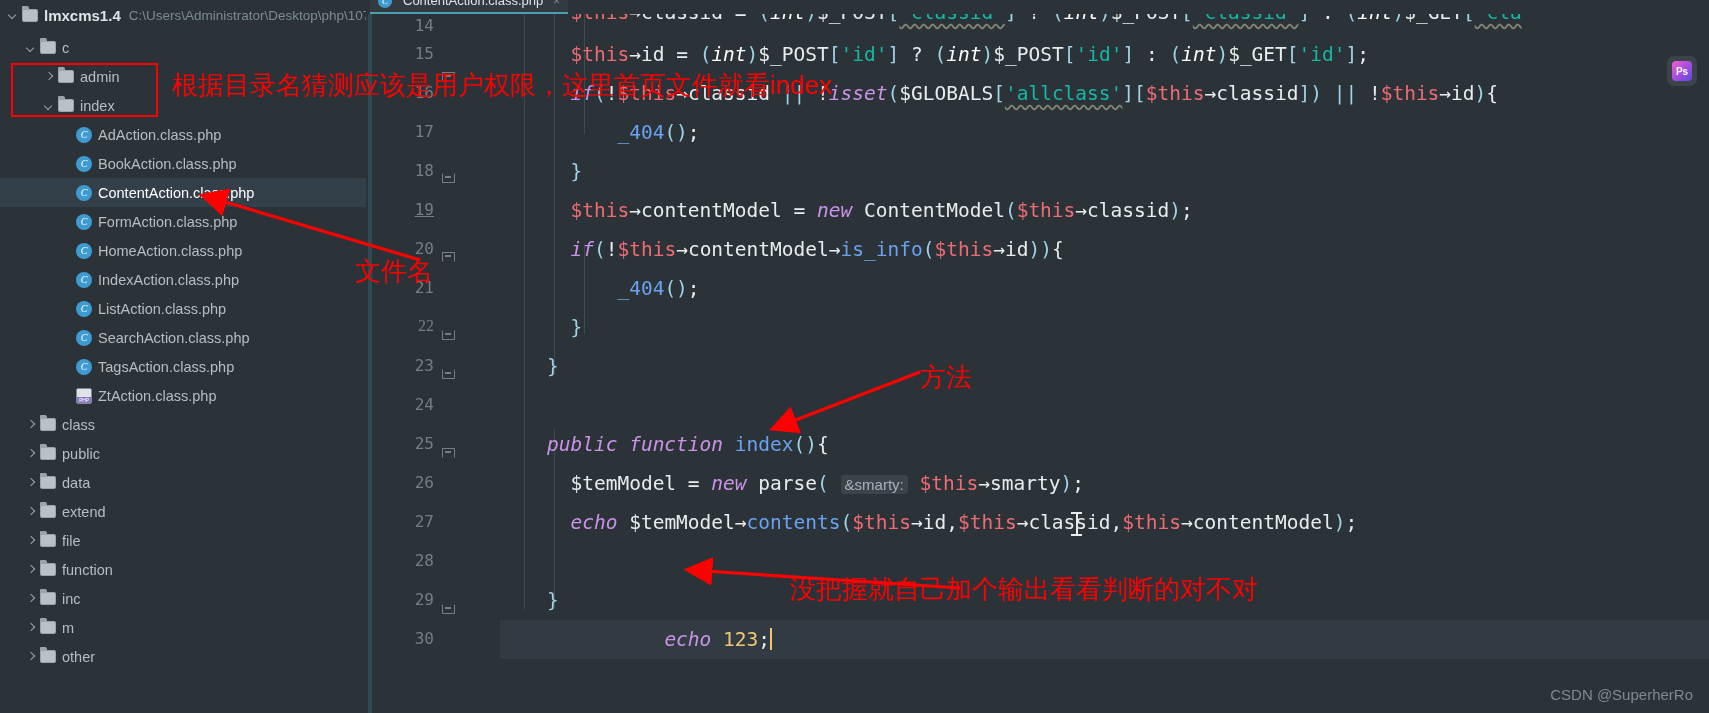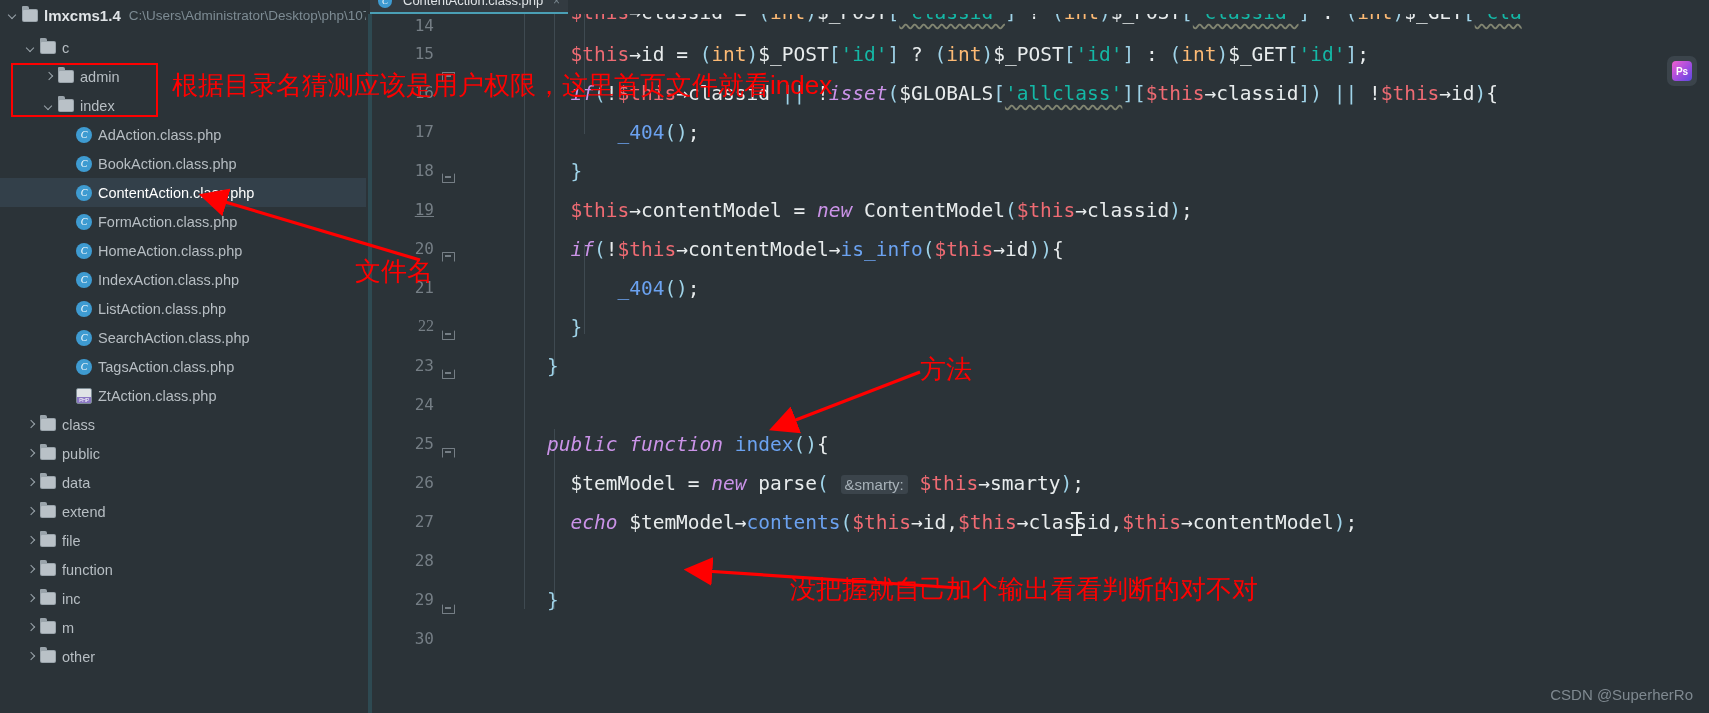--- a/index.html
+++ b/index.html
@@ -175,21 +175,21 @@
 
   
   .var   { color:#ef6b73; }
   .txt   { color:#e8eced; }
   .kw    { color:#cb93e8; font-style: italic; }
   .fn    { color:#6ba2f0; }
   .str   { color:#14b8a6; }
   .num   { color:#f0c674; }
   .punc  { color:#9fd3e8; }
   .op    { color:#e8eced; }
-  .cast  { color:#fdba74; }
+  .cast  { color:#ffffff; font-style:italic; }
   .gl    { color:#e8eced; }
   .wavy  { text-decoration: underline wavy rgba(200,200,160,.55); text-underline-offset: 4px; }
   .hint  {
     background:#3b444b; color:#a8b2b9; border-radius:3px;
     padding: 1px 4px; font-size:15px;
     font-family:"Liberation Sans", sans-serif;
   }
   .caret { display:inline-block; width:2px; height:22px; background:#f0c674; vertical-align:-4px; }
 
   
@@ -465,20 +465,24 @@
       <div class="cl" style="top:333px;"><span class="txt">    </span><span class="punc">}</span></div>
 
       <div class="cl" style="top:372px;"></div>
 
       <div class="cl" style="top:411px;"><span class="txt">    </span><span class="kw">public function </span><span class="fn">index</span><span class="punc">()</span><span class="op">{</span></div>
 
       <div class="cl" style="top:450px;"><span class="txt">      </span><span class="txt">$temModel</span><span class="op"> = </span><span class="kw">new</span><span class="txt"> parse</span><span class="punc">(</span><span class="txt"> </span><span class="hint">&amp;smarty:</span><span class="txt"> </span><span class="var">$this</span><span class="op">→</span><span class="txt">smarty</span><span class="punc">)</span><span class="op">;</span></div>
 
       <div class="cl" style="top:489px;"><span class="txt">      </span><span class="kw">echo</span><span class="txt"> $temModel</span><span class="op">→</span><span class="fn">contents</span><span class="punc">(</span><span class="var">$this</span><span class="op">→</span><span class="txt">id</span><span class="op">,</span><span class="var">$this</span><span class="op">→</span><span class="txt">classid</span><span class="op">,</span><span class="var">$this</span><span class="op">→</span><span class="txt">contentModel</span><span class="punc">)</span><span class="op">;</span></div>
 
+      <div class="cl" style="top:528px;">
+        <div class="cl-bg"></div>
+        <span style="position:relative;"><span class="txt">      </span><span class="kw">echo</span><span class="num"> 123</span><span class="op">;</span><span class="caret"></span></span>
+      </div>
 
       <div class="cl" style="top:567px;"><span class="txt">    </span><span class="punc">}</span></div>
 
       <div class="cl" style="top:606px;"></div>
     </div>
 
     <div id="ps-badge">
       <div class="inner">Ps</div>
     </div>
   </div>
@@ -490,21 +494,21 @@
       </marker>
     </defs>
     <line x1="420" y1="260" x2="205" y2="196" stroke="#ff0000" stroke-width="3.2" marker-end="url(#ah)"></line>
     <line x1="920" y1="372" x2="775" y2="428" stroke="#ff0000" stroke-width="3.2" marker-end="url(#ah)"></line>
     <line x1="960" y1="588" x2="690" y2="570" stroke="#ff0000" stroke-width="3.2" marker-end="url(#ah)"></line>
   </svg>
 
   <div id="anno-layer">
       <div class="anno" style="left: 172px; top: 68px;">根据目录名猜测应该是用户权限，这里首页文件就看index</div>
       <div class="anno" style="left: 355px; top: 254px;">文件名</div>
-      <div class="anno" style="left: 920px; top: 352px;">方法</div>
+      <div class="anno" style="left: 920px; top: 360px;">方法</div>
       <div class="anno" style="left: 790px; top: 572px;">没把握就自己加个输出看看判断的对不对</div>
     </div>
 
   <div id="mouse-ibeam">
       <span></span>
     </div>
 
   <div id="watermark">CSDN @SuperherRo</div>
 </div>
 

